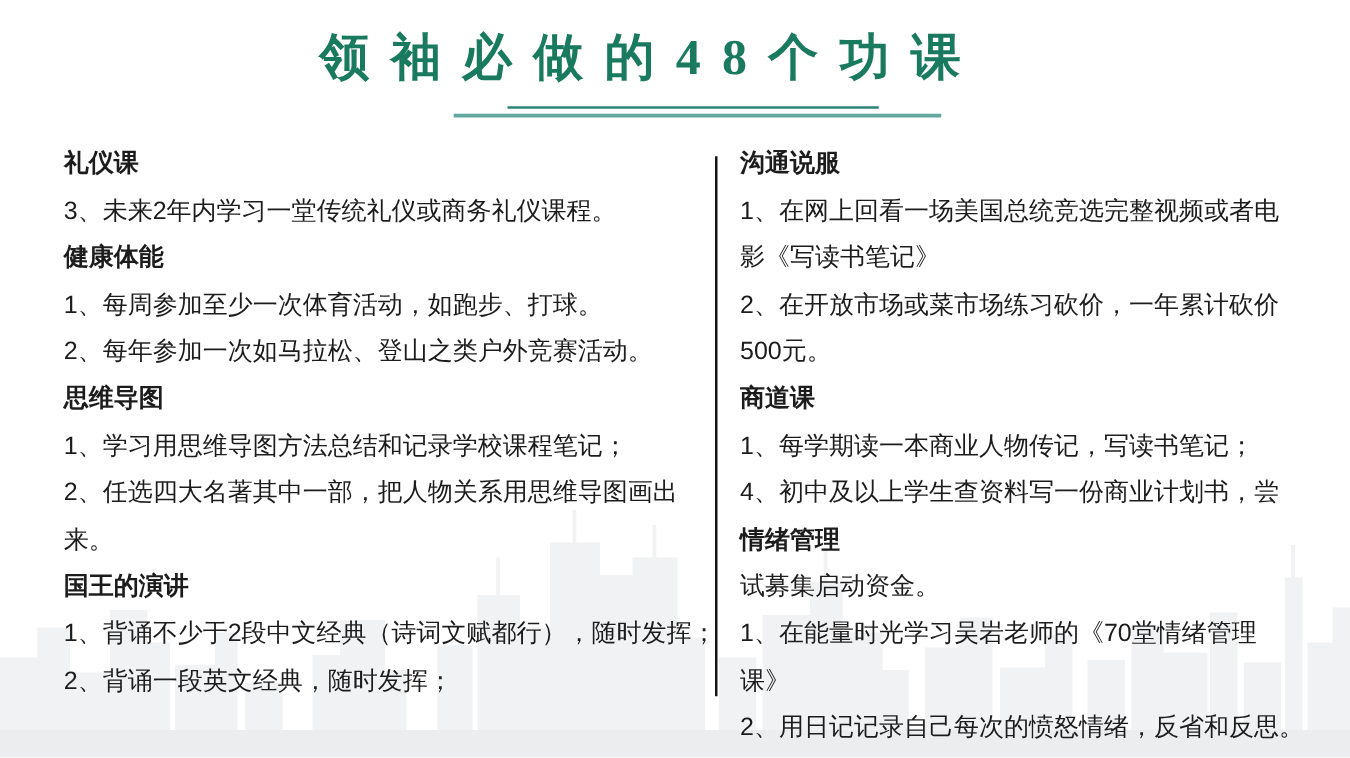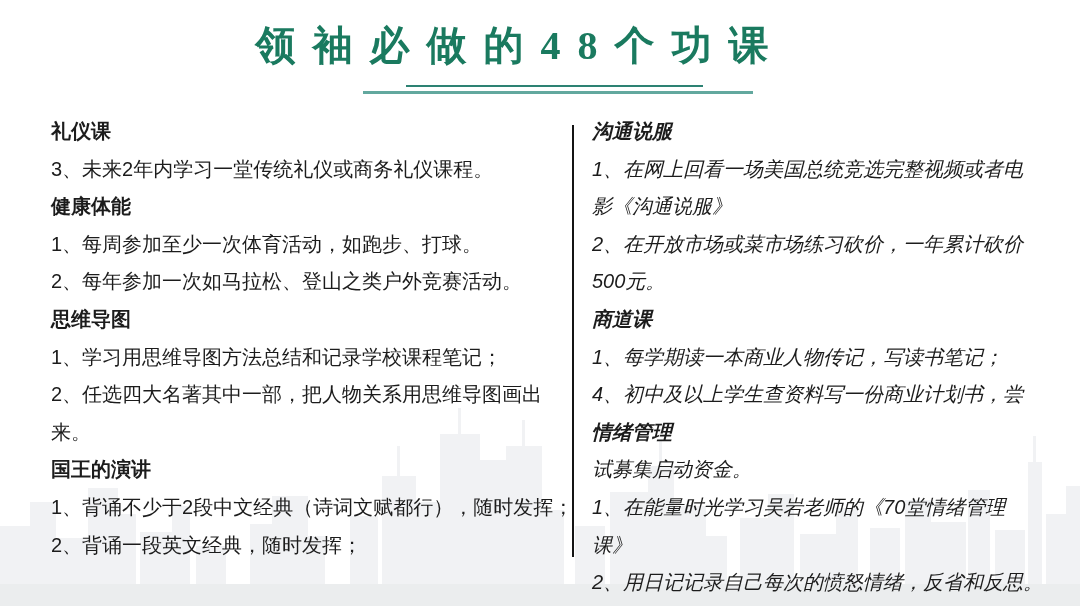--- a/index.html
+++ b/index.html
@@ -27,21 +27,21 @@
   }
   .underline-secondary{
     position:absolute;top:91px;left:363px;width:390px;height:3px;
     background:#62a89e;z-index:2;
   }
   .column{
     position:absolute;top:113px;z-index:2;
     font-size:20px;line-height:37.6px;color:#1c1c1c;
   }
   .column-left{left:28px;width:525px;margin-left:23px;}
-  .column-right{left:592px;width:470px;font-style:italic;}
+  .column-right{left:592px;width:470px;}
   .line{white-space:nowrap;font-weight:400;}
   .line.heading{font-weight:700;}
   .divider{
     position:absolute;left:572px;top:125px;width:2px;height:432px;
     background:#141414;z-index:2;
   }
 </style>
 </head>
 <body>
 
@@ -106,21 +106,21 @@
     <div class="line">2、任选四大名著其中一部，把人物关系用思维导图画出</div>
     <div class="line">来。</div>
     <div class="line heading">国王的演讲</div>
     <div class="line">1、背诵不少于2段中文经典（诗词文赋都行），随时发挥；</div>
     <div class="line">2、背诵一段英文经典，随时发挥；</div>
   </div>
 <div class="divider"></div>
 <div class="column column-right">
     <div class="line heading">沟通说服</div>
     <div class="line">1、在网上回看一场美国总统竞选完整视频或者电</div>
-    <div class="line">影《沟通说服》</div>
+    <div class="line">影《写读书笔记》</div>
     <div class="line">2、在开放市场或菜市场练习砍价，一年累计砍价</div>
     <div class="line">500元。</div>
     <div class="line heading">商道课</div>
     <div class="line">1、每学期读一本商业人物传记，写读书笔记；</div>
     <div class="line">4、初中及以上学生查资料写一份商业计划书，尝</div>
     <div class="line heading">情绪管理</div>
     <div class="line">试募集启动资金。</div>
     <div class="line">1、在能量时光学习吴岩老师的《70堂情绪管理</div>
     <div class="line">课》</div>
     <div class="line">2、用日记记录自己每次的愤怒情绪，反省和反思。</div>

